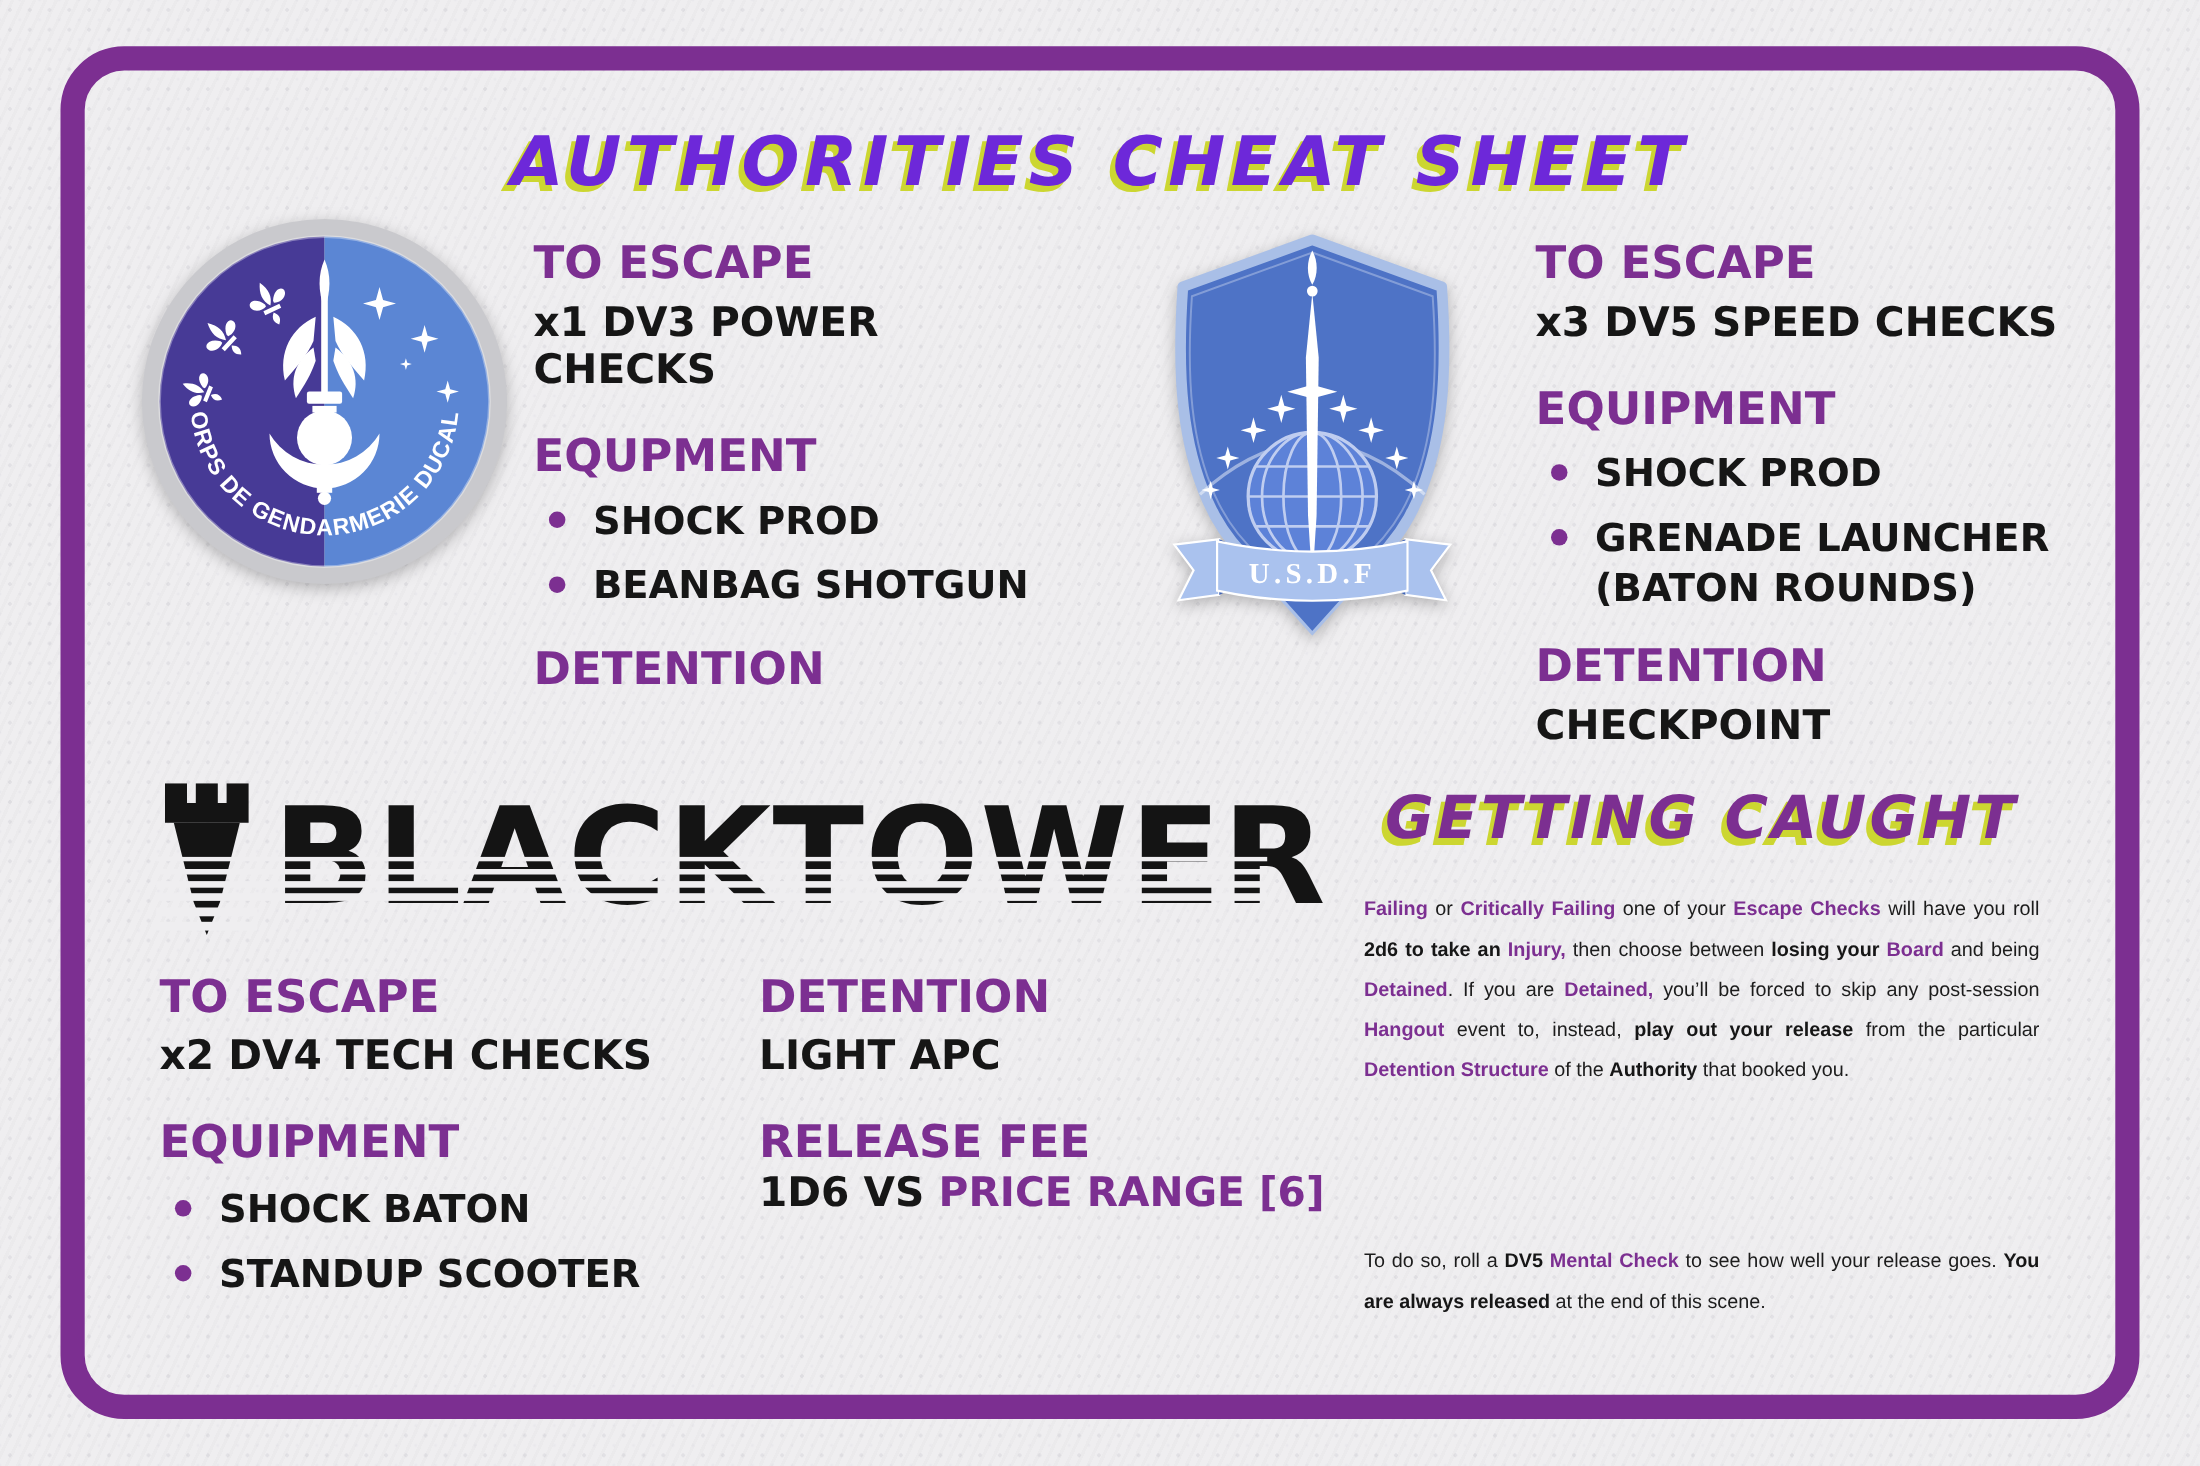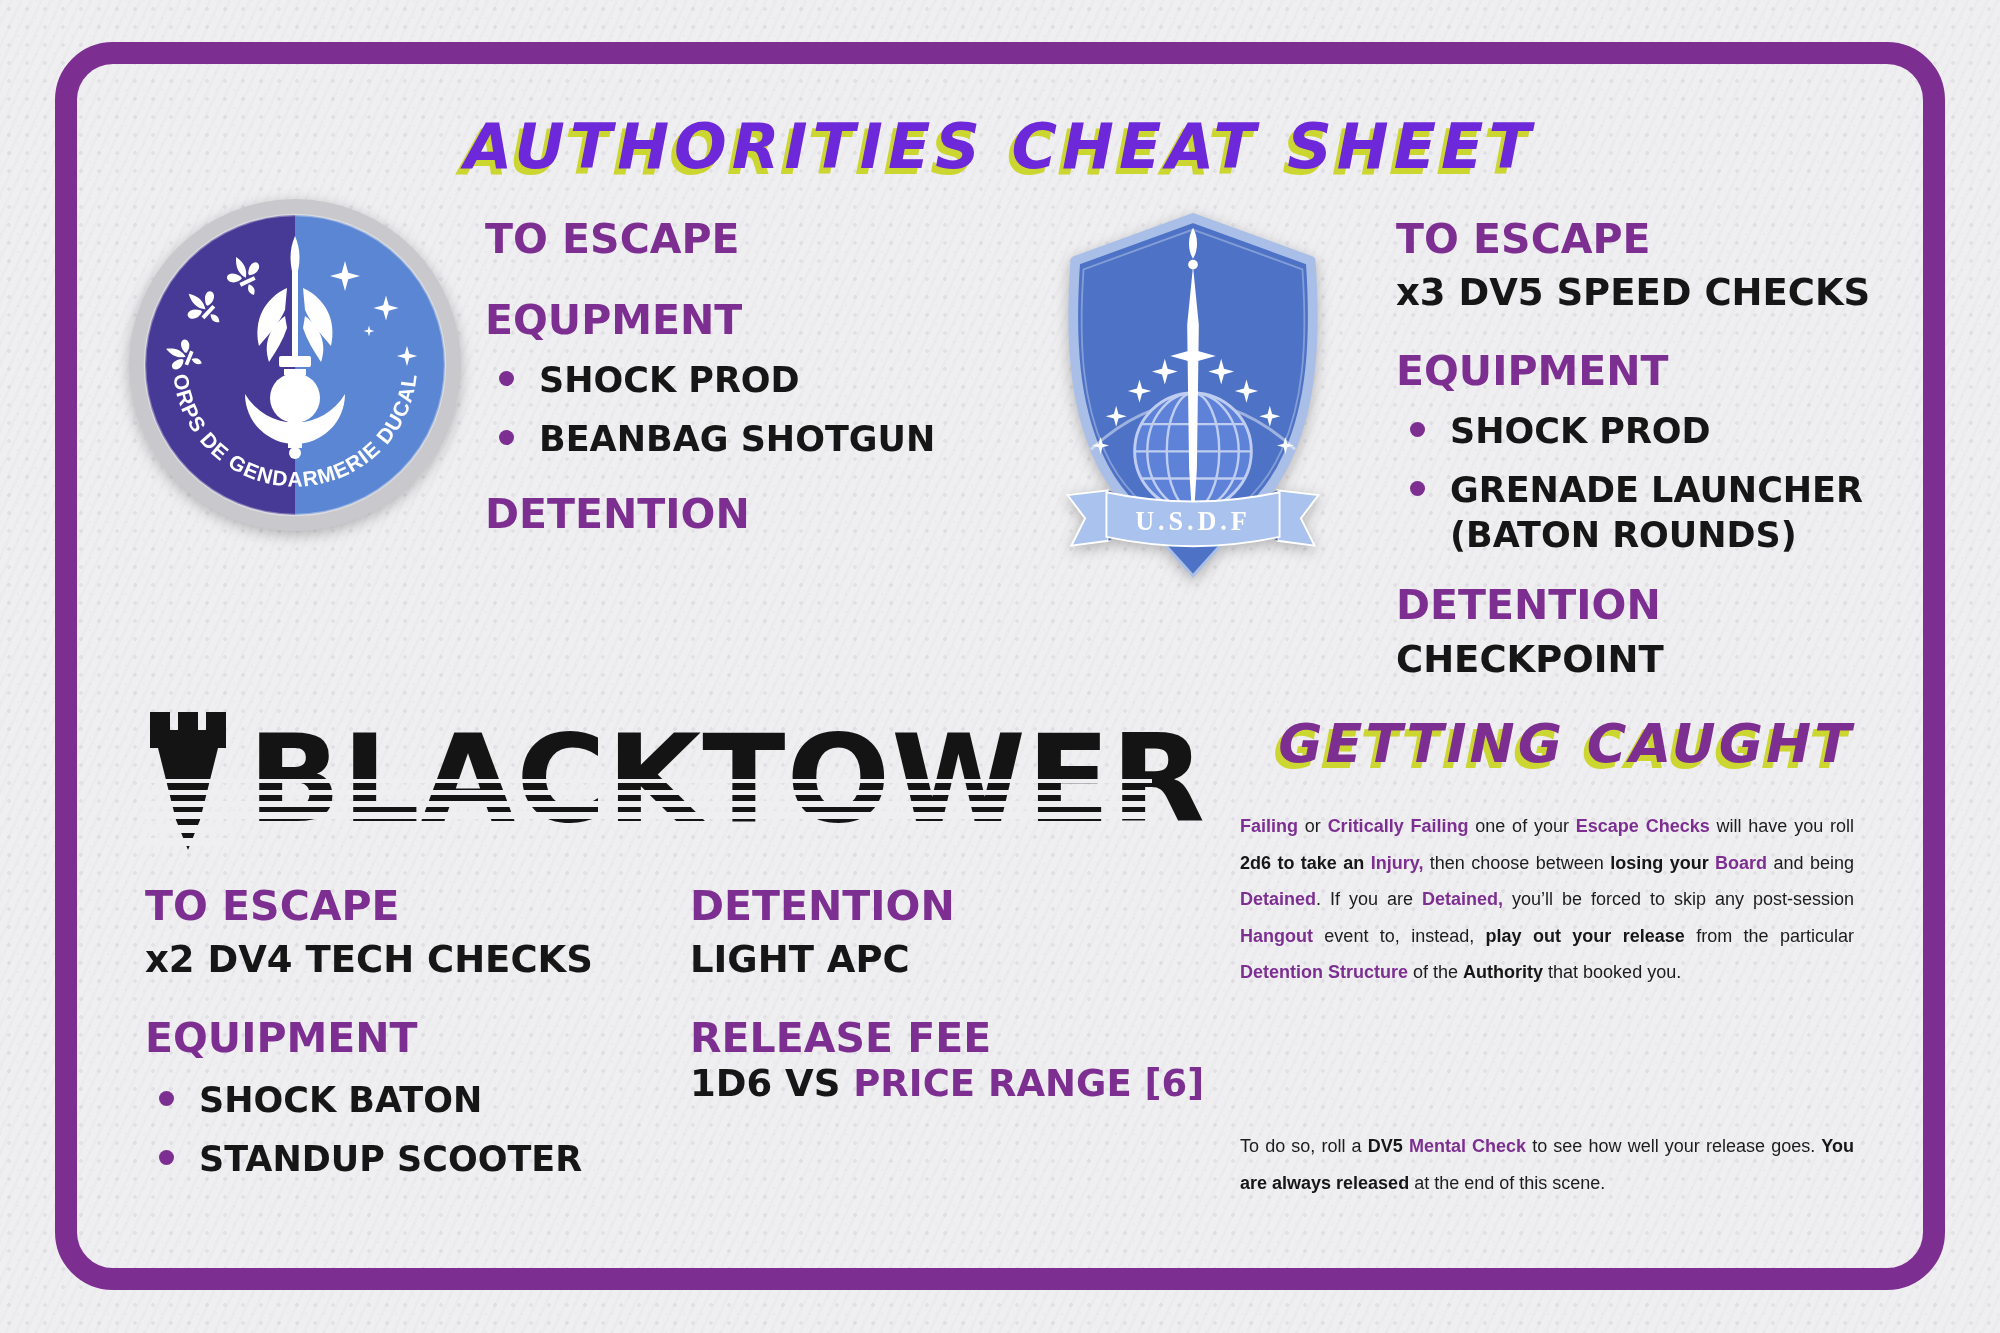--- a/index.html
+++ b/index.html
@@ -113,20 +113,21 @@
       <circle cx="167" cy="255" r="6"></circle>
     </g>
     <text font-family="Liberation Sans, sans-serif" font-size="21" font-weight="bold" fill="#ffffff" letter-spacing="1">
       <textPath href="#gdArc" startOffset="50%" text-anchor="middle">CORPS DE GENDARMERIE DUCALE</textPath>
     </text>
   </svg>
 </div>
 
 <div class="abs" style="left:485px;top:215px;width:480px;">
   <div class="h-label">TO ESCAPE</div>
+  <div class="h-value" style="margin-top:8px;">x1 DV3 POWER CHECKS</div>
   <div class="h-label" style="margin-top:33px;">EQUPMENT</div>
   <ul class="eq-list" style="margin-top:14px;">
       <li class="eq-item">SHOCK PROD</li>
       <li class="eq-item">BEANBAG SHOTGUN</li>
     </ul>
   <div class="h-label" style="margin-top:28px;">DETENTION</div>
 </div>
 
 <div class="abs badge" style="left:1052px;top:208px;width:282px;height:370px;">
   <svg width="282" height="370" viewBox="0 0 290 380">
@@ -208,16 +209,16 @@
 
 <div class="abs" style="left:690px;top:882px;width:540px;">
   <div class="h-label">DETENTION</div>
   <div class="h-value" style="margin-top:8px;">LIGHT APC</div>
   <div class="h-label" style="margin-top:33px;">RELEASE FEE</div>
   <div class="fee-line" style="">
     <span>1D6 VS </span><span class="fee-purple">PRICE RANGE [6]</span>
   </div>
 </div>
 
-<div class="sec-title" style="left:1240px;top:712px;width:614px;text-align:right;">GETTING CAUGHT</div>
+<div class="sec-title" style="left:1240px;top:712px;width:614px;text-align:center;">GETTING CAUGHT</div>
 
 <div class="gc-par" style="top:808px;"><span class="seg-pb">Failing</span><span> or </span><span class="seg-pb">Critically Failing</span><span> one of your </span><span class="seg-pb">Escape Checks</span><span> will have you roll </span><span class="seg-b">2d6 to take an </span><span class="seg-pb">Injury,</span><span> then choose between </span><span class="seg-b">losing your </span><span class="seg-pb">Board</span><span> and being </span><span class="seg-pb">Detained</span><span>. If you are </span><span class="seg-pb">Detained,</span><span> you’ll be forced to skip any post-session </span><span class="seg-pb">Hangout</span><span> event to, instead, </span><span class="seg-b">play out your release</span><span> from the particular </span><span class="seg-pb">Detention Structure</span><span> of the </span><span class="seg-b">Authority</span><span> that booked you.</span></div>
 <div class="gc-par" style="top:1128px;"><span>To do so, roll a </span><span class="seg-b">DV5 </span><span class="seg-pb">Mental Check</span><span> to see how well your release goes. </span><span class="seg-b">You are always released</span><span> at the end of this scene.</span></div>
 
 </body></html>

